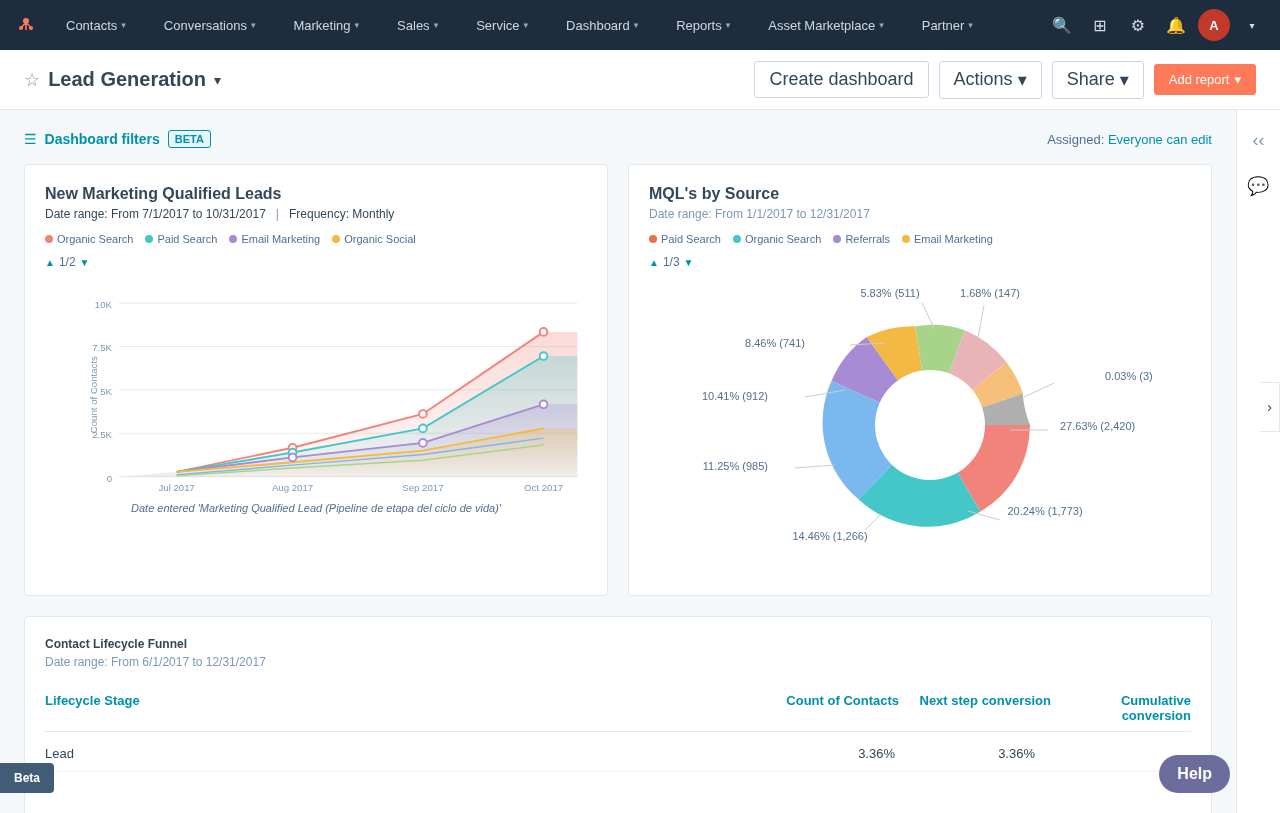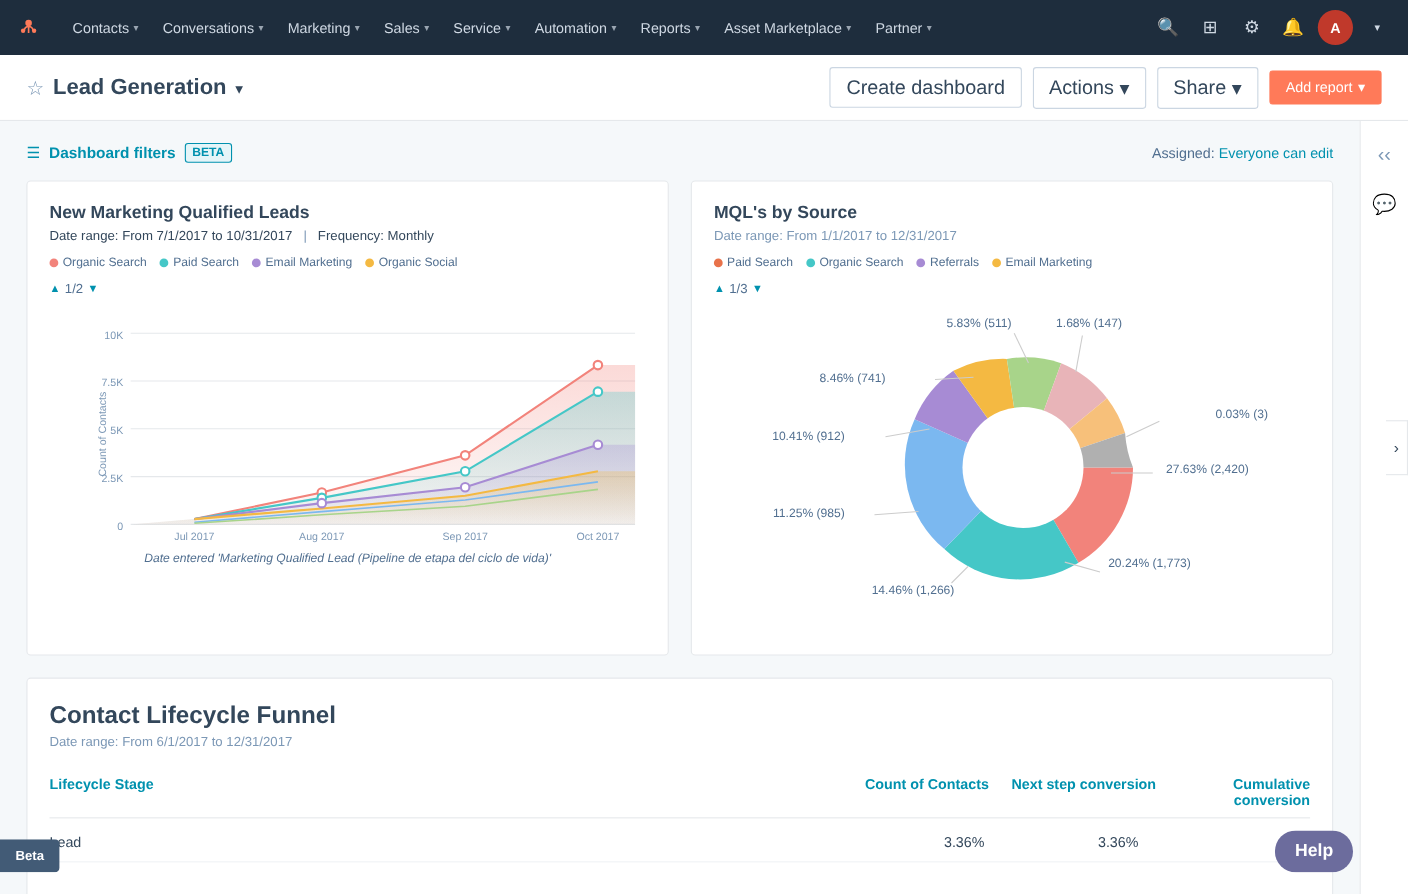--- a/index.html
+++ b/index.html
@@ -11,21 +11,21 @@
       background: #2d3e50;
       background: #1e2d3d;
       display: flex; align-items: center; height: 50px; padding: 0 12px;
       position: relative; z-index: 100;
     }
     .hubspot-logo {
       width: 28px; height: 28px; margin-right: 16px; flex-shrink: 0;
       display: flex; align-items: center; justify-content: center;
     }
     .hubspot-logo svg { width: 24px; height: 24px; }
-    .nav-items { display: flex; align-items: center; gap: 2px; flex: 1; }
+    .nav-items { display: flex; align-items: center; gap: 18px; flex: 1; }
     .nav-item {
       color: #cfd8e3; font-size: 13px; padding: 6px 10px; border-radius: 4px;
       cursor: pointer; display: flex; align-items: center; gap: 4px; white-space: nowrap;
     }
     .nav-item .chevron { font-size: 9px; opacity: 0.7; }
     .nav-right { display: flex; align-items: center; gap: 6px; }
     .nav-icon-btn {
       width: 32px; height: 32px; border-radius: 50%; display: flex; align-items: center;
       justify-content: center; color: #cfd8e3; cursor: pointer; font-size: 16px;
     }
@@ -99,21 +99,21 @@
     .page-indicator .arr { cursor: pointer; color: #0091ae; font-size: 10px; }
     .chart-x-label {
       text-align: center; font-size: 11px; color: #516f90; margin-top: 4px;
       font-style: italic; font-weight: 500;
     }
 
     
     .funnel-card {
       background: #fff; border: 1px solid #e5e8eb; border-radius: 4px; padding: 20px;
     }
-    .funnel-title { font-size: 22px; font-weight: 600; color: #33475b; margin-bottom: 4px; }
+    .funnel-title { font-size: 12px; font-weight: 600; color: #33475b; margin-bottom: 4px; }
     .funnel-subtitle { font-size: 12px; color: #7c98b6; margin-bottom: 16px; }
     .funnel-table-header {
       display: grid; grid-template-columns: 240px 1fr 140px 140px;
       padding: 8px 0; border-bottom: 1px solid #e5e8eb; margin-bottom: 4px;
     }
     .funnel-col-header { font-size: 13px; font-weight: 600; color: #0091ae; }
     .funnel-col-header.right { text-align: right; }
     .funnel-row {
       display: grid; grid-template-columns: 240px 1fr 140px 140px;
       align-items: center; padding: 10px 0; border-bottom: 1px solid #f0f3f5;
@@ -179,21 +179,21 @@
     </div>
     <div class="nav-item">
       <span>Sales</span>
       <span class="chevron">▾</span>
     </div>
     <div class="nav-item">
       <span>Service</span>
       <span class="chevron">▾</span>
     </div>
     <div class="nav-item">
-      <span>Automation</span>
+      <span>Dashboard</span>
       <span class="chevron">▾</span>
     </div>
     <div class="nav-item">
       <span>Reports</span>
       <span class="chevron">▾</span>
     </div>
     <div class="nav-item">
       <span>Asset Marketplace</span>
       <span class="chevron">▾</span>
     </div>

